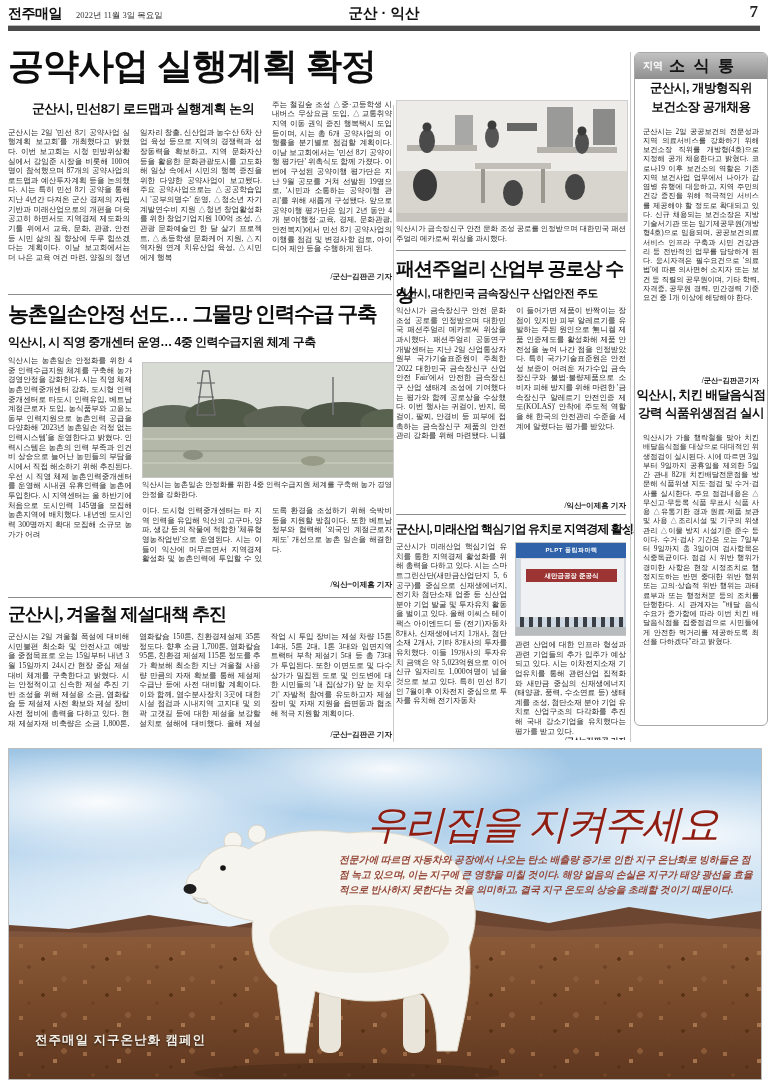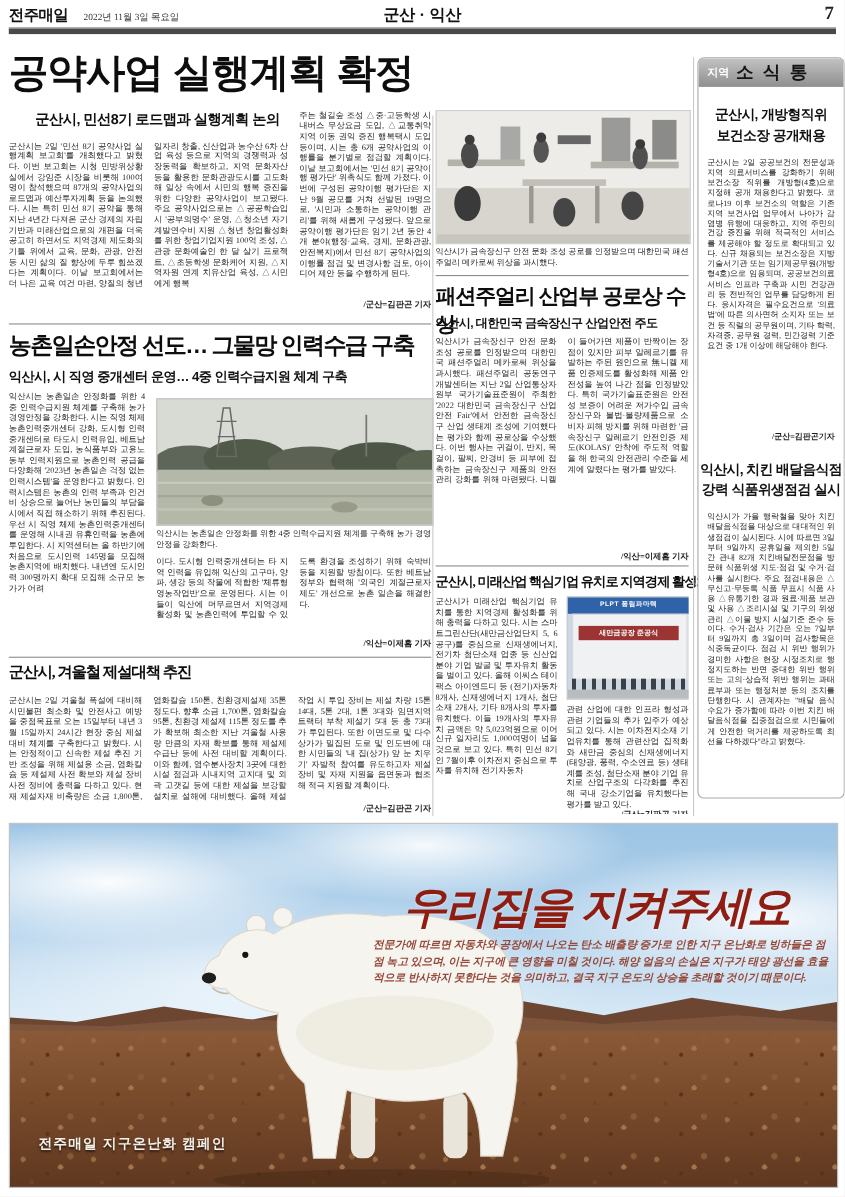--- a/index.html
+++ b/index.html
@@ -52,21 +52,21 @@
   .farm-subhead{position:absolute;left:8px;top:334px;width:384px;
         font-family:"Liberation Sans",sans-serif;font-weight:bold;font-size:12px;
         letter-spacing:-0.5px;color:#111;}
   .farm-col1{position:absolute;left:8px;top:356px;width:124px;height:238px;}
   .farm-photo{position:absolute;left:142px;top:362px;width:250px;height:114px;overflow:hidden;
         background:#cdd1c9;border:1px solid #c5c5c5;}
   .farm-caption{position:absolute;left:142px;top:480px;width:250px;height:22px;}
   .farm-cols23{position:absolute;left:142px;top:506px;width:250px;height:74px;}
   .farm-byline{position:absolute;left:142px;top:580px;width:250px;}
   
-  .snow-headline{position:absolute;left:8px;top:602px;width:300px;font-size:14px;
+  .snow-headline{position:absolute;left:8px;top:602px;width:300px;font-size:18px;
         letter-spacing:-1px;}
   .snow-body{position:absolute;left:8px;top:632px;width:384px;height:98px;}
   .snow-byline{position:absolute;left:8px;top:730px;width:384px;}
   
   .ind-headline{position:absolute;left:396px;top:521px;width:230px;font-size:12px;
         letter-spacing:-0.8px;white-space:nowrap;}
   .ind-row{position:absolute;left:396px;top:542px;width:230px;height:198px;display:flex;gap:8px;}
   .ind-col{width:111px;overflow:hidden;}
   .ind-photo{position:relative;width:111px;height:92px;background:#cdd8e2;
         border:1px solid #c5c5c5;overflow:hidden;margin-bottom:4px;}
@@ -82,21 +82,21 @@
         background:repeating-linear-gradient(90deg,#3b3f46 0 4px,transparent 4px 9px);}
   .ind-ground{position:absolute;left:0;bottom:0;width:100%;height:8px;background:#b9bcbe;}
   
   .sidebar{position:absolute;left:634px;top:52px;width:132px;height:672px;
         border:1px solid #a8a8a8;border-radius:6px;overflow:hidden;background:#fff;}
   .sb-head{height:26px;background:linear-gradient(180deg,#c2c2c2,#8f8f8f);
         display:flex;align-items:center;padding:0 8px;gap:6px;}
   .sb-label{font-family:"Liberation Sans",sans-serif;font-size:10px;font-weight:bold;color:#fff;}
   .sb-title{font-family:"Liberation Sans",sans-serif;font-size:16px;font-weight:900;
         letter-spacing:2px;color:#141414;}
-  .sb-item-title{margin-top:16px;text-align:center;font-family:"Liberation Sans",sans-serif;
+  .sb-item-title{margin-top:0;text-align:center;font-family:"Liberation Sans",sans-serif;
         font-weight:bold;font-size:12.5px;line-height:1.5;letter-spacing:-0.5px;color:#111;}
   .sb-body{margin:10px 8px 0 8px;font-size:7.3px;line-height:1.27;text-align:justify;
         color:#222;overflow:hidden;}
   .sb-byline{margin:3px 8px 0 8px;font-size:7.3px;font-weight:bold;text-align:right;}
   
   .photo-svg{display:block;width:100%;height:100%;}
   
   .ad{position:absolute;left:8px;top:748px;width:752px;height:330px;border:1px solid #bdbdbd;
         overflow:hidden;
         background:
@@ -113,21 +113,21 @@
           radial-gradient(circle 6px at 55px 6px, #8a5a38 45%, transparent 50%),
           radial-gradient(circle 4px at 20px 30px, #6e4426 45%, transparent 50%),
           radial-gradient(circle 5px at 46px 16px, #a5734c 45%, transparent 50%),
           linear-gradient(180deg,#8a5a38 0%,#7b4c2c 40%,#5f3820 100%);
         background-size:64px 36px,64px 36px,64px 36px,64px 36px,64px 36px,100% 100%;}
   .ad-bear{position:absolute;left:150px;top:40px;width:340px;height:300px;}
   .ad-text{position:absolute;left:322px;right:8px;top:40px;text-align:center;font-style:italic;}
   .ad-kicker{font-family:"Liberation Sans",sans-serif;font-weight:900;font-size:13.5px;
         letter-spacing:-0.5px;color:#7c1d16;text-shadow:0 1px 1px rgba(255,255,255,.5);}
   .ad-kicker .hot{color:#e5321f;}
-  .ad-headline{font-family:"Liberation Sans",sans-serif;font-weight:700;font-size:40px;
+  .ad-headline{font-family:"Liberation Sans",sans-serif;font-weight:400;font-size:40px;
         letter-spacing:-2px;color:#8f1d12;margin-top:8px;
         text-shadow:0 1px 2px rgba(255,255,255,.45);}
   .ad-body{font-size:9.8px;line-height:1.55;text-align:left;color:#96493a;
         font-style:italic;font-weight:bold;padding-left:8px;}
   .ad-credit{position:absolute;left:26px;bottom:30px;color:#f4f1ea;
         font-family:"Liberation Sans",sans-serif;font-weight:bold;font-size:12.5px;
         letter-spacing:1px;text-shadow:0 1px 2px rgba(0,0,0,.6);}
 </style>
 </head>
 <body>

